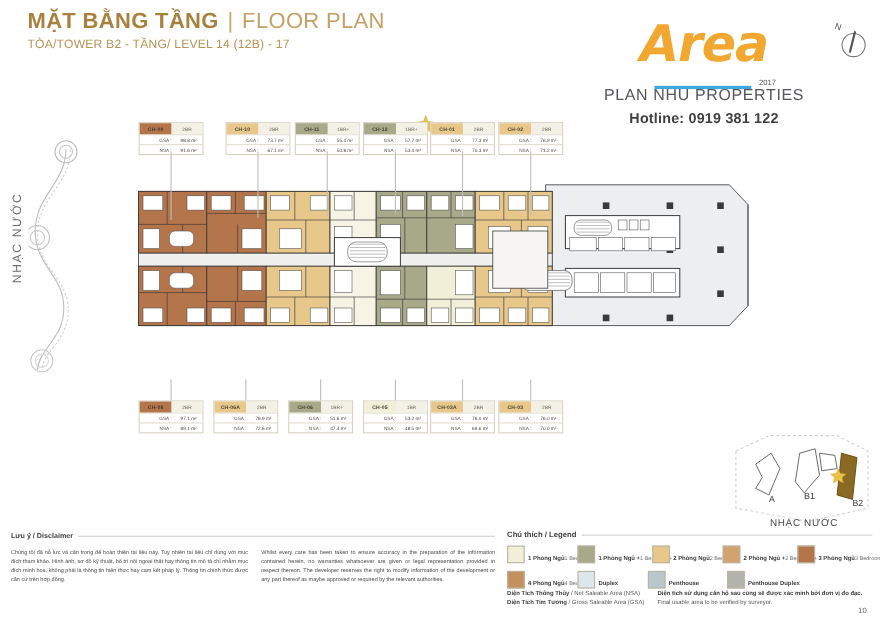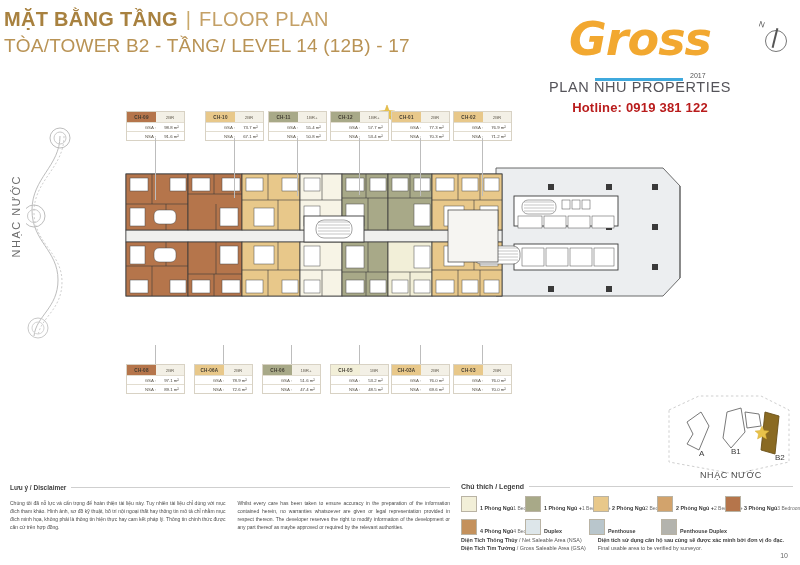--- a/index.html
+++ b/index.html
@@ -4,36 +4,36 @@
 <style>
   html,body{margin:0;padding:0;}
   body{
     width:800px;height:565px;background:#ffffff;overflow:hidden;
     font-family:"Liberation Sans", sans-serif;color:#3a3a3a;
     position:relative;
   }
   .page{position:absolute;inset:0;}
 
   
-  .title-block{position:absolute;left:4px;top:8px;}
+  .title-block{position:absolute;left:25px;top:8px;}
   .title-line1{font-size:20px;letter-spacing:.3px;color:#b99355;white-space:nowrap;}
   .title-line1 .bold{font-weight:bold;color:#a8813f;}
   .title-line1 .sep{color:#c9a96b;font-weight:normal;padding:0 2px;}
   .title-line1 .light{font-weight:normal;color:#c4a066;}
-  .title-line2{font-size:19px;color:#b99355;letter-spacing:.2px;margin-top:4px;white-space:nowrap;}
+  .title-line2{font-size:11px;color:#b99355;letter-spacing:.2px;margin-top:4px;white-space:nowrap;}
 
   
   .logo{position:absolute;left:540px;top:18px;width:200px;text-align:center;}
   .logo-mark{font-size:46px;line-height:42px;font-weight:bold;font-style:italic;
     color:#f2a830;letter-spacing:-1px;font-family:"DejaVu Sans",sans-serif;}
   .logo-rule{position:absolute;left:55px;top:60px;width:88px;height:3px;background:#3fa9dd;}
   .logo-year{position:absolute;left:150px;top:54px;font-size:7px;color:#555;}
   .logo-name{font-size:14.5px;color:#55545a;letter-spacing:.6px;margin-top:3px;
      font-family:"Liberation Sans",sans-serif;}
-  .logo-hotline{font-size:13px;font-weight:bold;color:#b91c1c;margin-top:5px;letter-spacing:.2px;}
+  .logo-hotline{font-size:13px;font-weight:bold;color:#404040;margin-top:5px;letter-spacing:.2px;}
 
   
   .compass{position:absolute;left:757px;top:20px;width:34px;height:40px;}
   .compass .n{position:absolute;left:2px;top:0;font-size:8px;color:#555;
      transform:rotate(18deg);}
   .compass .ring{position:absolute;left:8px;top:10px;width:20px;height:20px;border:1px solid #777;border-radius:50%;}
   .compass .needle{position:absolute;left:17px;top:8px;width:1.5px;height:20px;background:#555;transform:rotate(14deg);}
 
   
   .left-label{position:absolute;left:10px;top:175px;font-size:11px;letter-spacing:1.5px;
@@ -98,21 +98,21 @@
     <div class="title-line1">
       <span class="bold">MẶT BẰNG TẦNG</span>
       <span class="sep">|</span>
       <span class="light">FLOOR PLAN</span>
     </div>
     <div class="title-line2">TÒA/TOWER B2 - TẦNG/ LEVEL 14 (12B) - 17</div>
   </div>
 
   <div class="logo">
     <div style="position:relative;height:58px;">
-      <div class="logo-mark">Gross</div>
+      <div class="logo-mark">Area</div>
       <div class="logo-rule"></div>
       <div class="logo-year">2017</div>
     </div>
     <div class="logo-name">PLAN NHU PROPERTIES</div>
     <div class="logo-hotline">Hotline: 0919 381 122</div>
   </div>
 
   <div class="compass">
     <div class="n">N</div>
     <div class="ring"></div>

